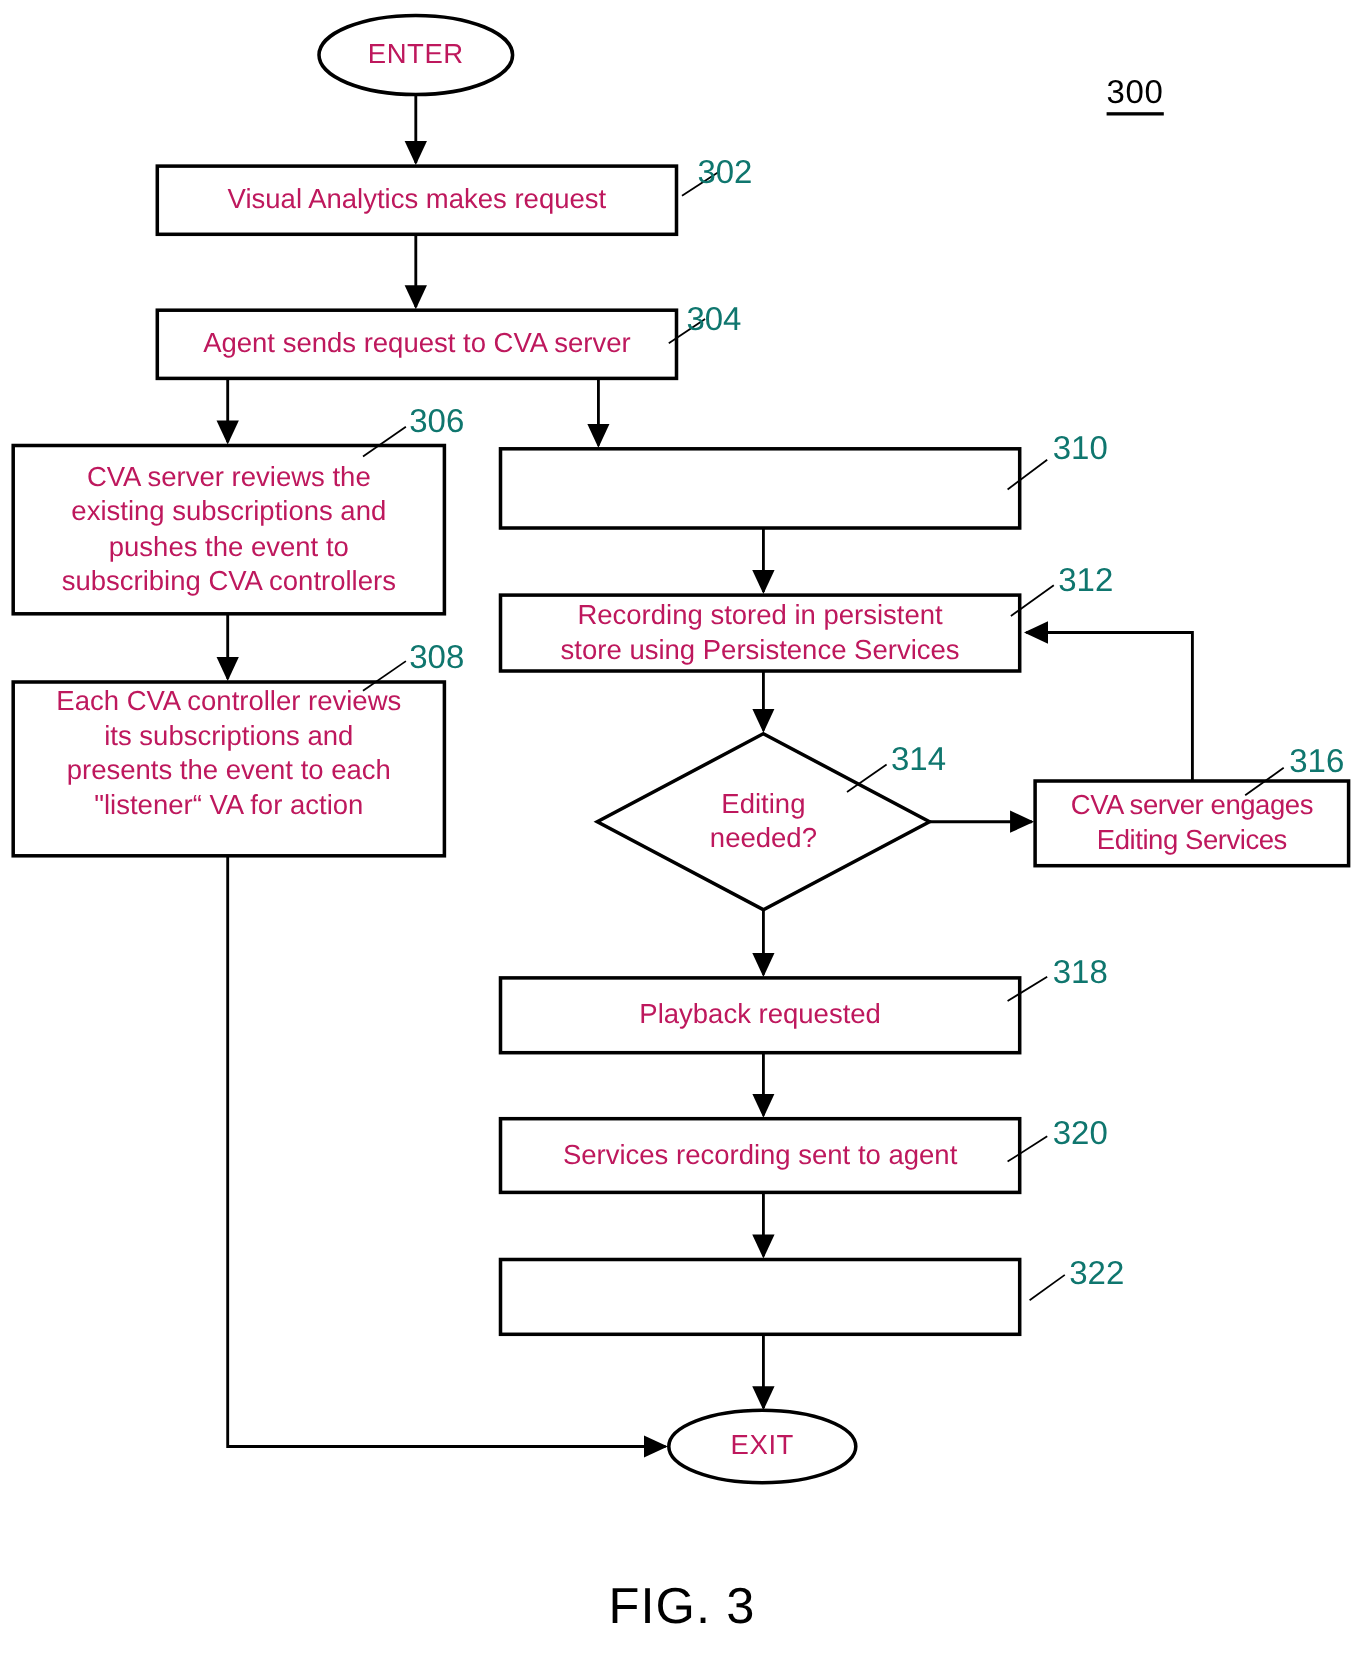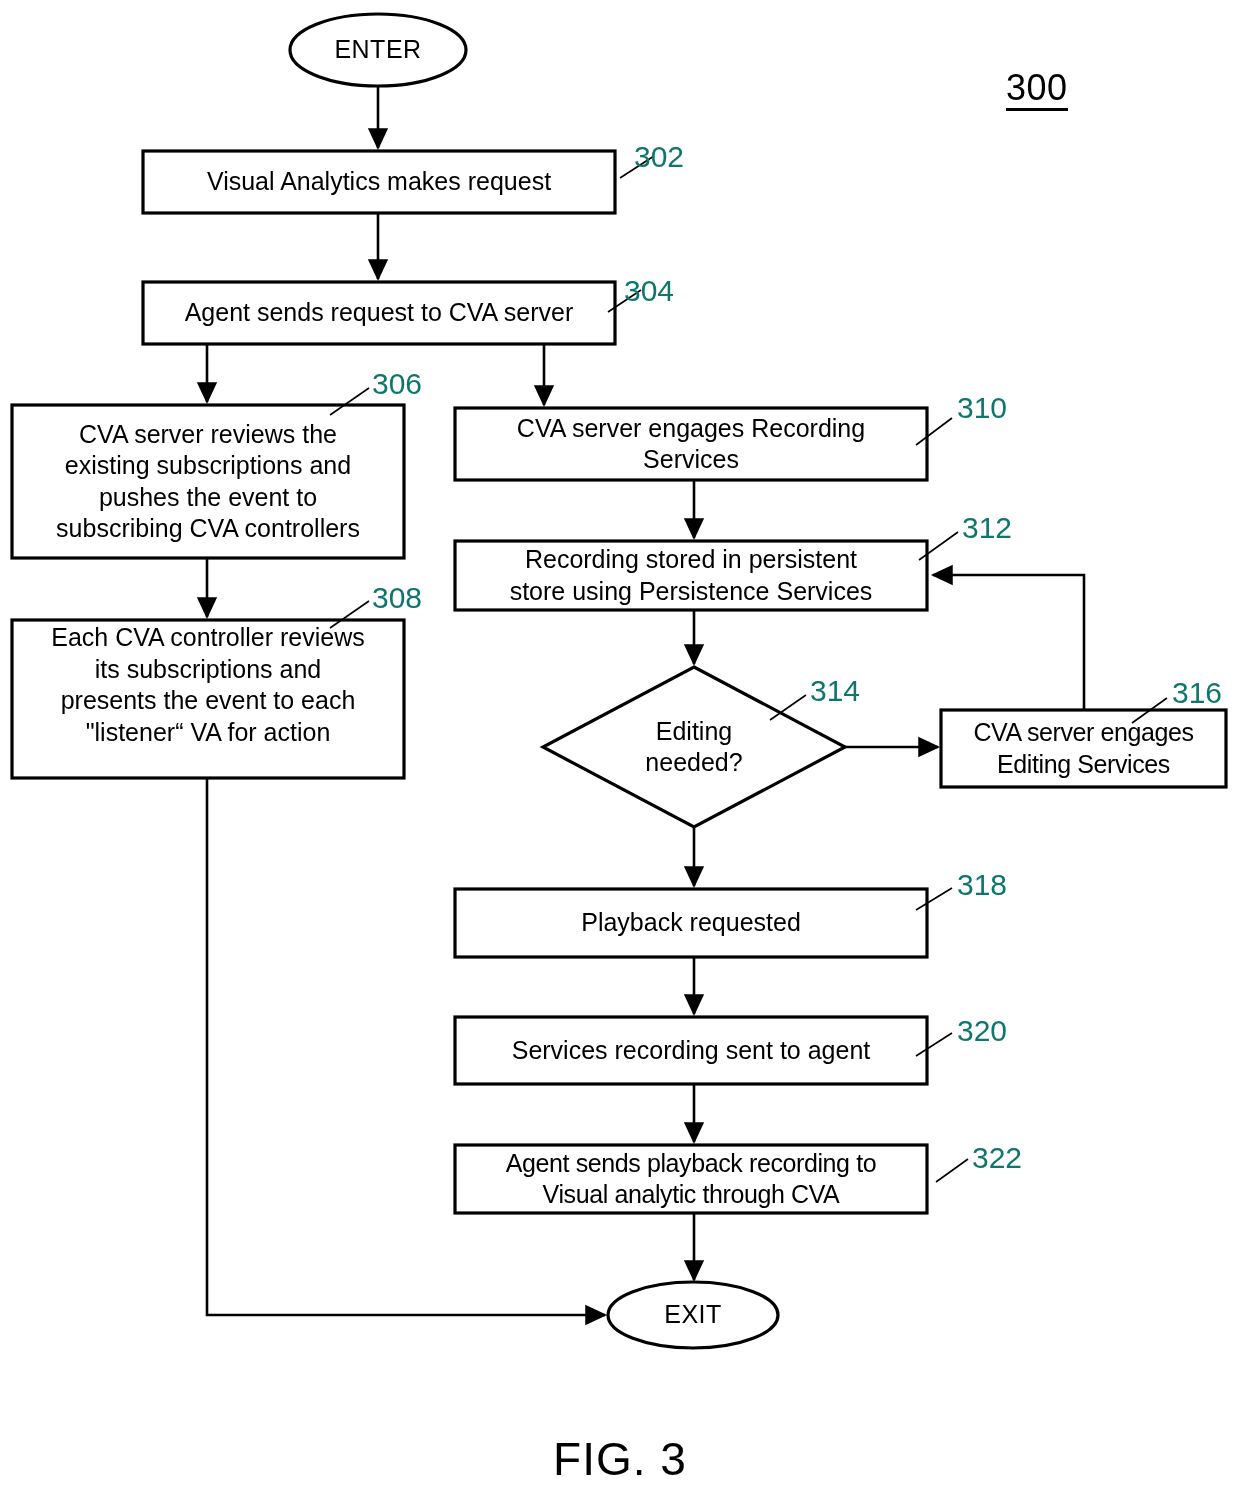--- a/index.html
+++ b/index.html
@@ -27,41 +27,41 @@
     height: 1507px;
   }
   
   .node-text {
     position: absolute;
     display: flex;
     align-items: center;
     justify-content: center;
     text-align: center;
     line-height: 1.26;
-    color: #000000;
+    color: #be185d;
     pointer-events: none;
     white-space: pre-line;
   }
   .node-text.t-box     { font-size: 25px; }
   .node-text.t-narrow  { font-size: 25px; font-stretch: semi-condensed; letter-spacing: -0.4px; }
   .node-text.t-term    { font-size: 25px; letter-spacing: 0.5px; }
   .node-text.t-diamond { font-size: 25px; }
 
   .ref-num {
     position: absolute;
     font-size: 30px;
     color: #0f766e;
     line-height: 1;
     white-space: nowrap;
   }
   #fig-id {
     position: absolute;
     left: 1006px;
     top: 70px;
-    font-size: 36px;
+    font-size: 30px;
     letter-spacing: 0.5px;
     border-bottom: 3px solid #000;
     padding-bottom: 2px;
     line-height: 1;
   }
   #fig-caption {
     position: absolute;
     left: 0;
     top: 1432px;
     width: 1240px;
@@ -163,38 +163,34 @@
   <div class="node-text t-box" style="left:12px;   top:405px;  width:392px; height:153px;">CVA server reviews the
 existing subscriptions and
 pushes the event to
 subscribing CVA controllers</div>
 
   <div class="node-text t-box" style="left:12px;   top:620px;  width:392px; height:130px;">Each CVA controller reviews
 its subscriptions and
 presents the event to each
 "listener“ VA for action</div>
 
-  <div class="node-text t-box" style="left:455px;  top:408px;  width:472px; height:72px;">CVA server engages Recording
-Services</div>
 
   <div class="node-text t-diamond" style="left:594px; top:707px; width:200px; height:80px;">Editing
 needed?</div>
 
   <div class="node-text t-box" style="left:455px;  top:541px;  width:472px; height:69px;">Recording stored in persistent
 store using Persistence  Services</div>
 
   <div class="node-text t-narrow" style="left:941px; top:710px;  width:285px; height:77px;">CVA server engages
 Editing Services</div>
 
   <div class="node-text t-box" style="left:455px;  top:889px;  width:472px; height:68px;">Playback requested</div>
 
   <div class="node-text t-box" style="left:455px;  top:1017px; width:472px; height:67px;">Services recording sent to agent</div>
 
-  <div class="node-text t-narrow" style="left:455px; top:1145px; width:472px; height:68px;">Agent sends playback recording to
-Visual analytic through CVA</div>
 
   <div class="node-text t-term" style="left:608px;  top:1282px; width:170px; height:66px;">EXIT</div>
 
   <div class="ref-num" style="left:634px;  top:142px;">302</div>
   <div class="ref-num" style="left:624px;  top:276px;">304</div>
   <div class="ref-num" style="left:372px;  top:369px;">306</div>
   <div class="ref-num" style="left:372px;  top:583px;">308</div>
   <div class="ref-num" style="left:957px;  top:393px;">310</div>
   <div class="ref-num" style="left:962px;  top:513px;">312</div>
   <div class="ref-num" style="left:810px;  top:676px;">314</div>

